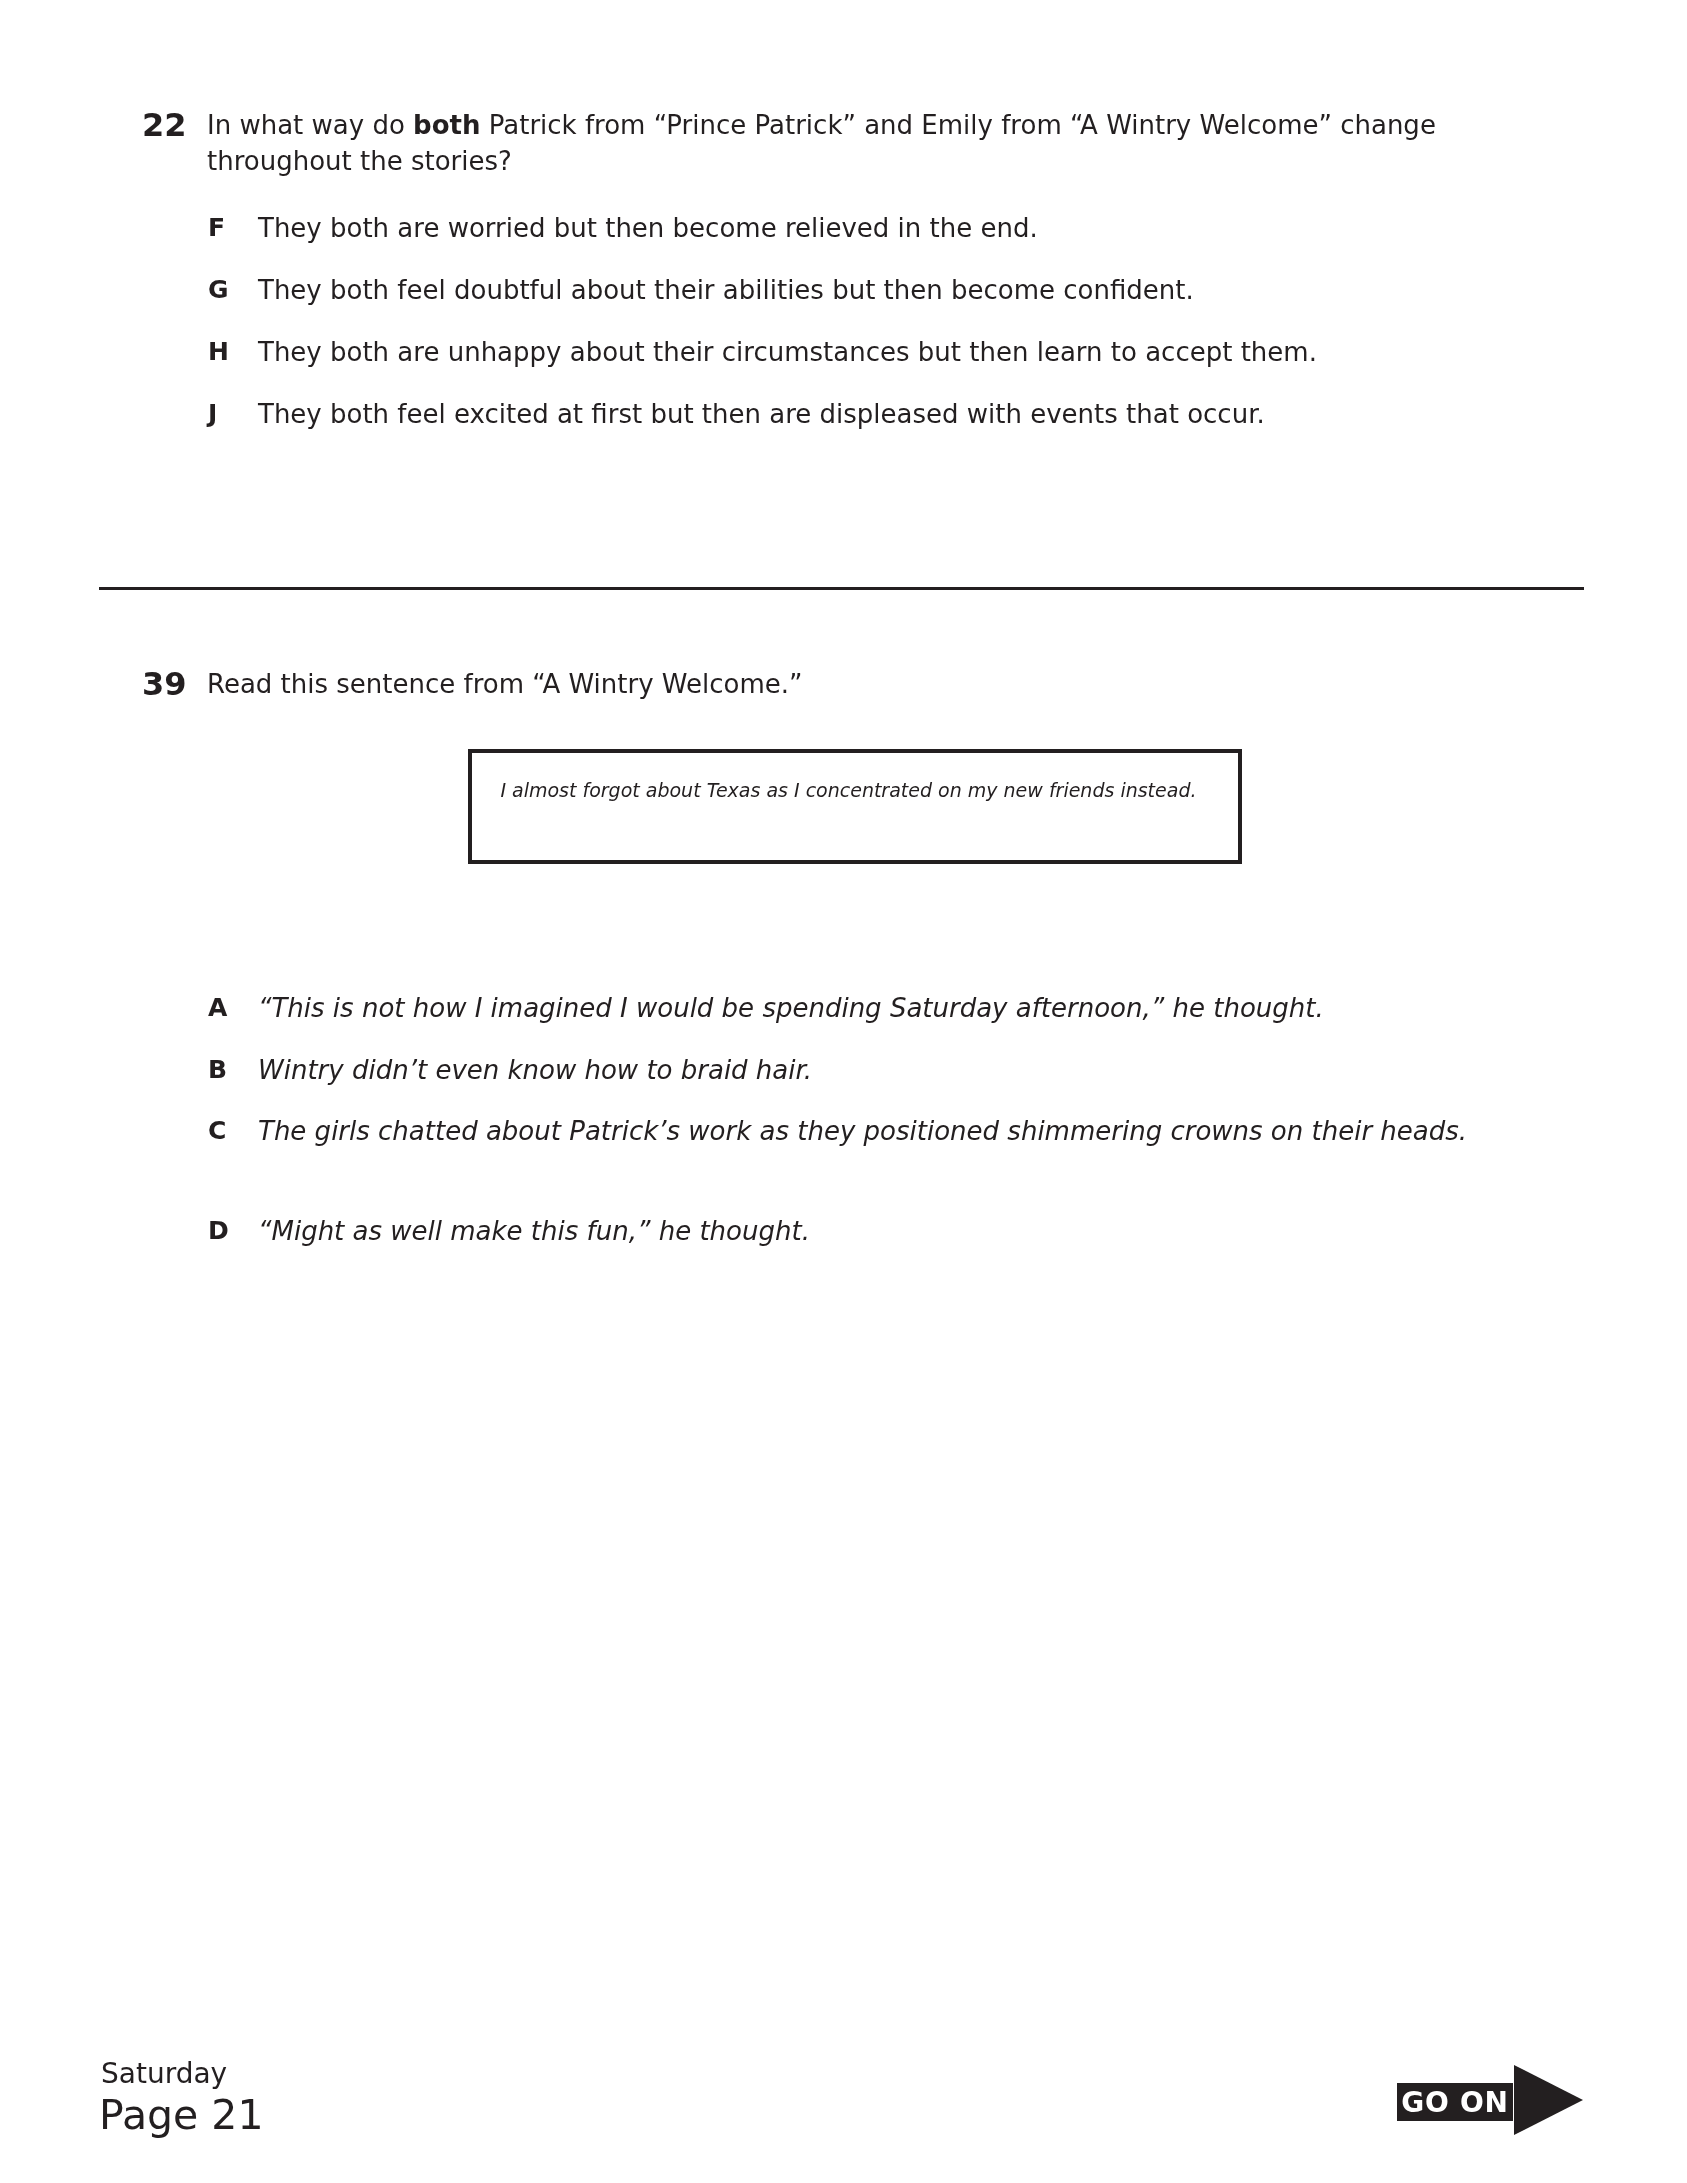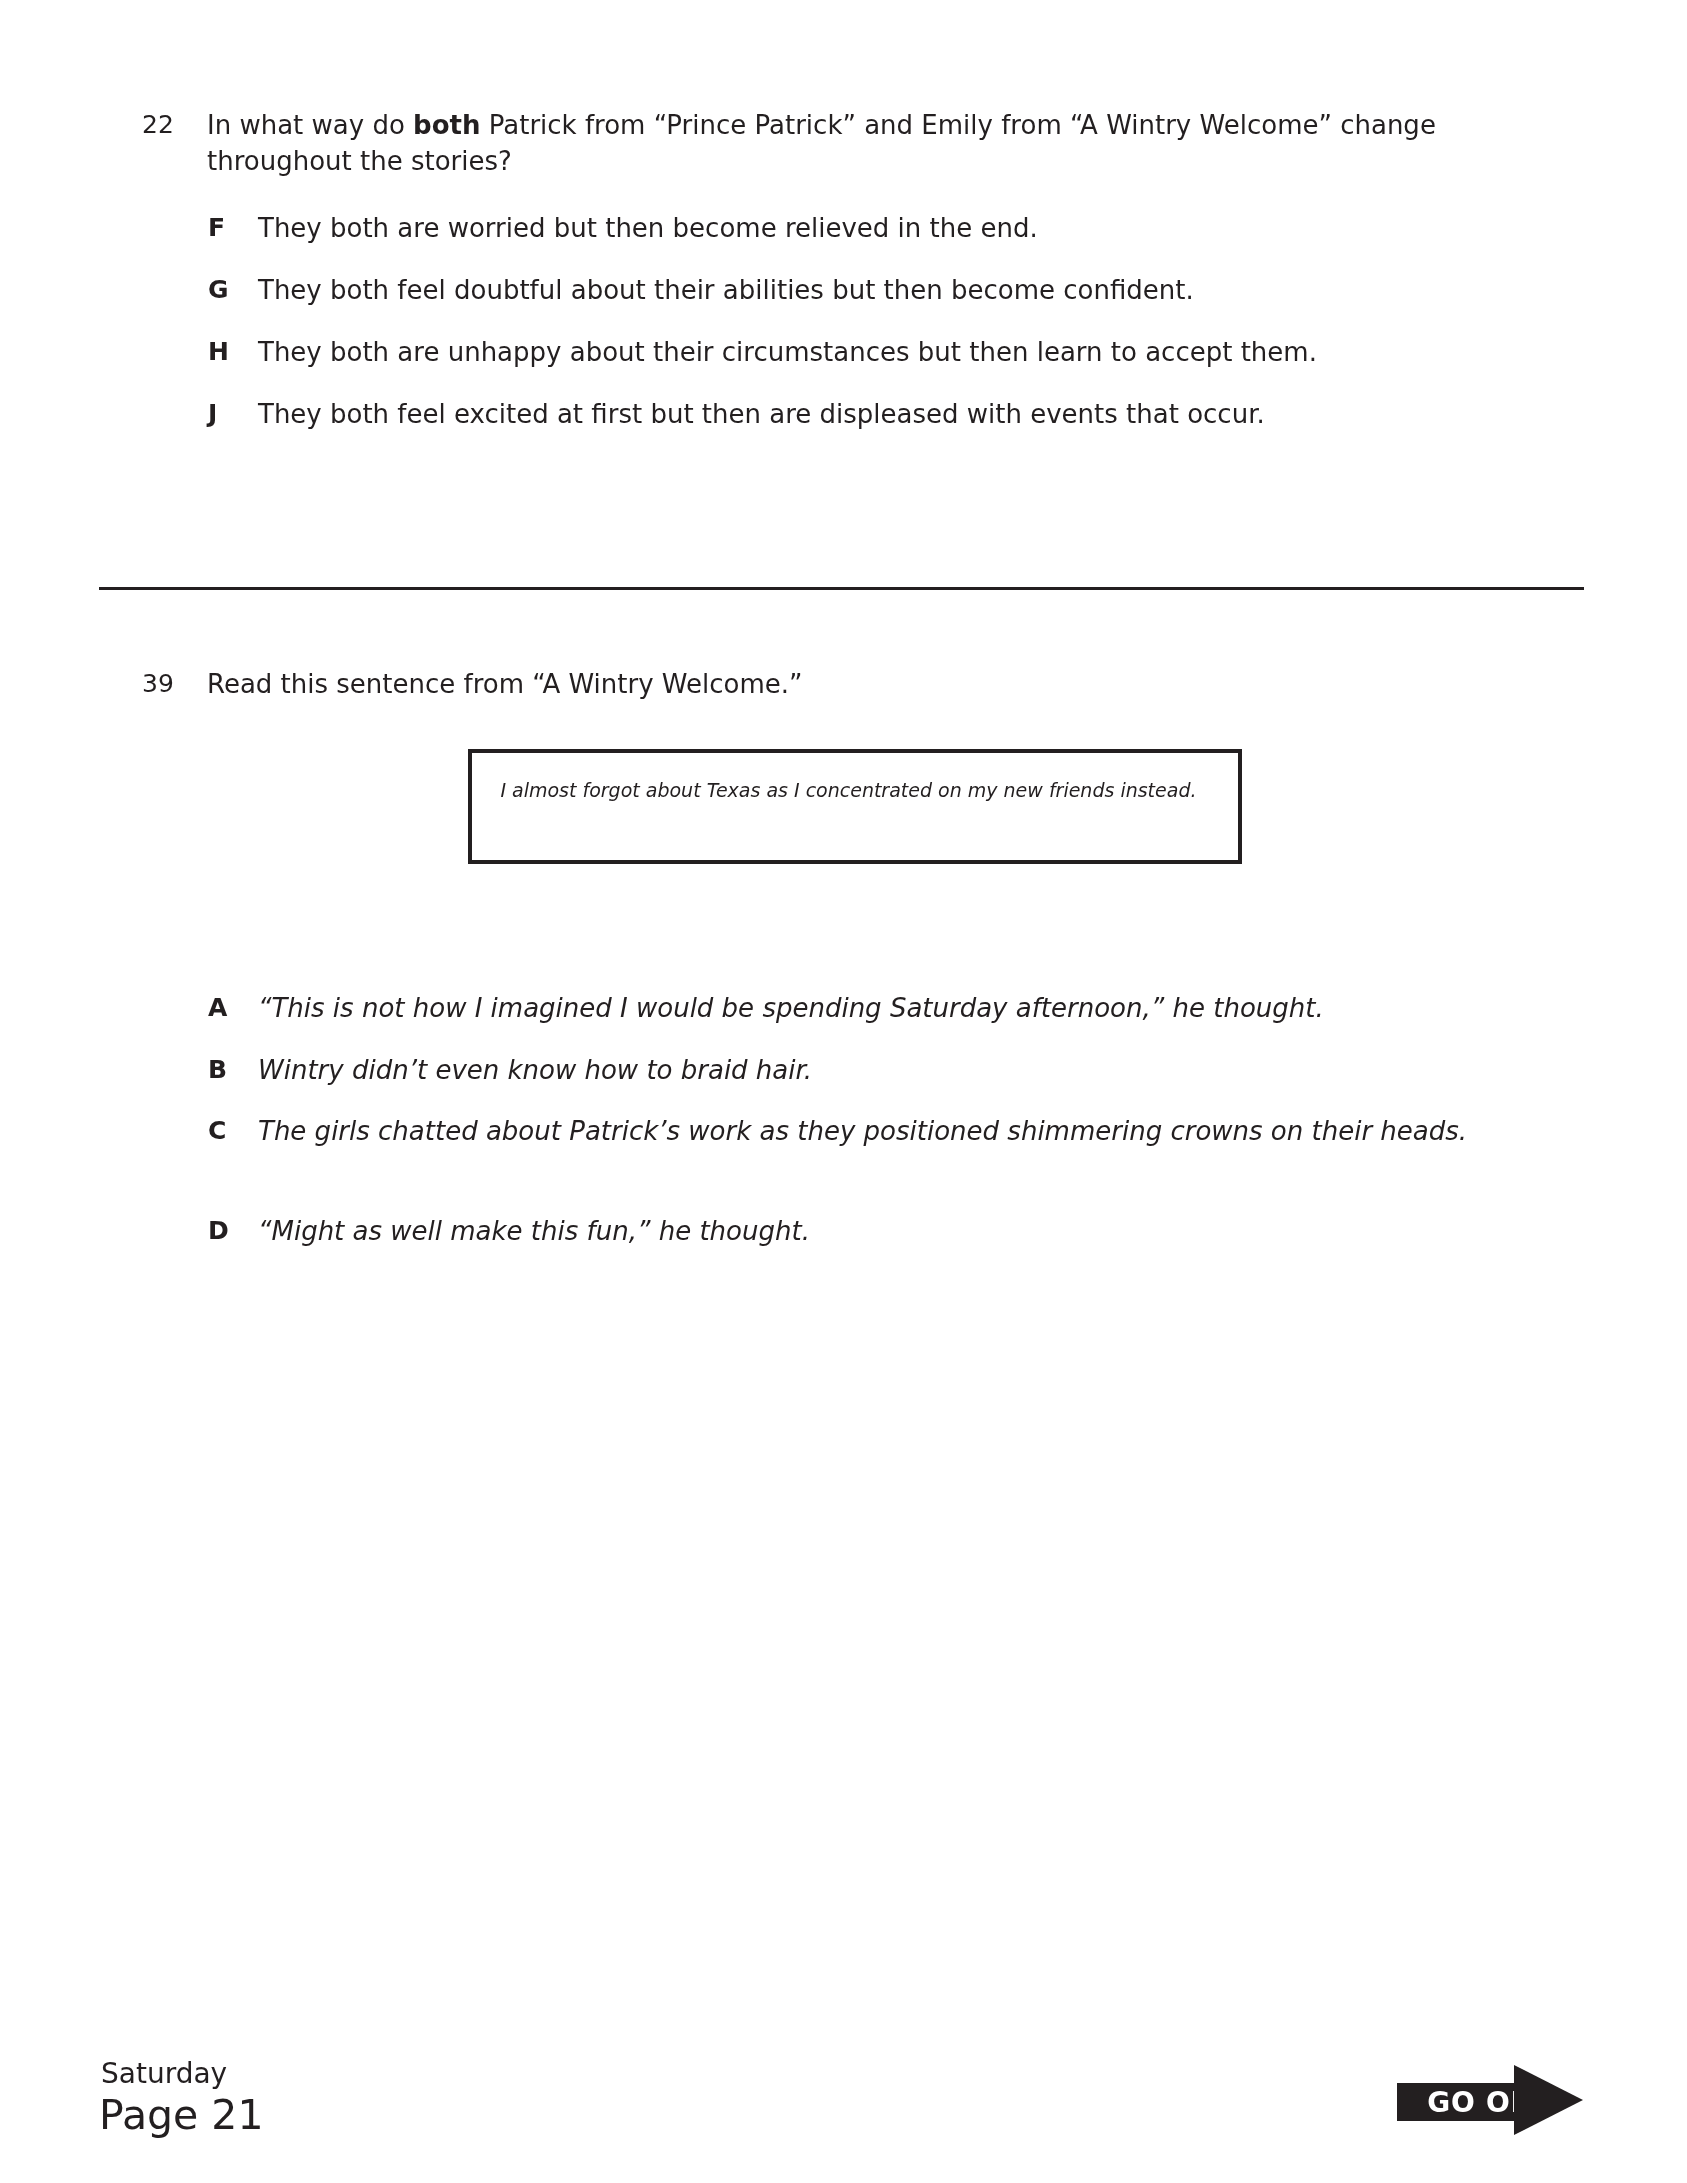--- a/index.html
+++ b/index.html
@@ -10,22 +10,22 @@
     background: #ffffff;
     font-family: "DejaVu Sans", sans-serif;
     color: #231f20;
     overflow: hidden;
   }
   
   .qrow { position: absolute; display: flex; align-items: flex-start; }
   .qnum {
     flex: 0 0 65px;
     width: 65px;
-    font-weight: 400;
-    font-size: 25px;
+    font-weight: 700;
+    font-size: 32px;
     line-height: 36px;
   }
   .qbody { font-size: 26px; line-height: 36px; }
   #q22 { left: 142px; top: 107px; }
   #q22 .qbody { width: 1323px; }
   #q23 { left: 142px; top: 666px; }
   #q23 .qbody { width: 1323px; }
   .bold { font-weight: 700; }
 
   
@@ -106,21 +106,20 @@
   .goon-rect {
     position: absolute;
     left: 1397px;
     top: 2083px;
     width: 116px;
     height: 38px;
     background: #231f20;
     display: flex;
     align-items: center;
     justify-content: center;
-    padding-left: 26px;
   }
   .goon-label {
     color: #ffffff;
     font-weight: 700;
     font-size: 28px;
     letter-spacing: 0.7px;
     white-space: nowrap;
   }
   .goon-arrow {
     position: absolute;

